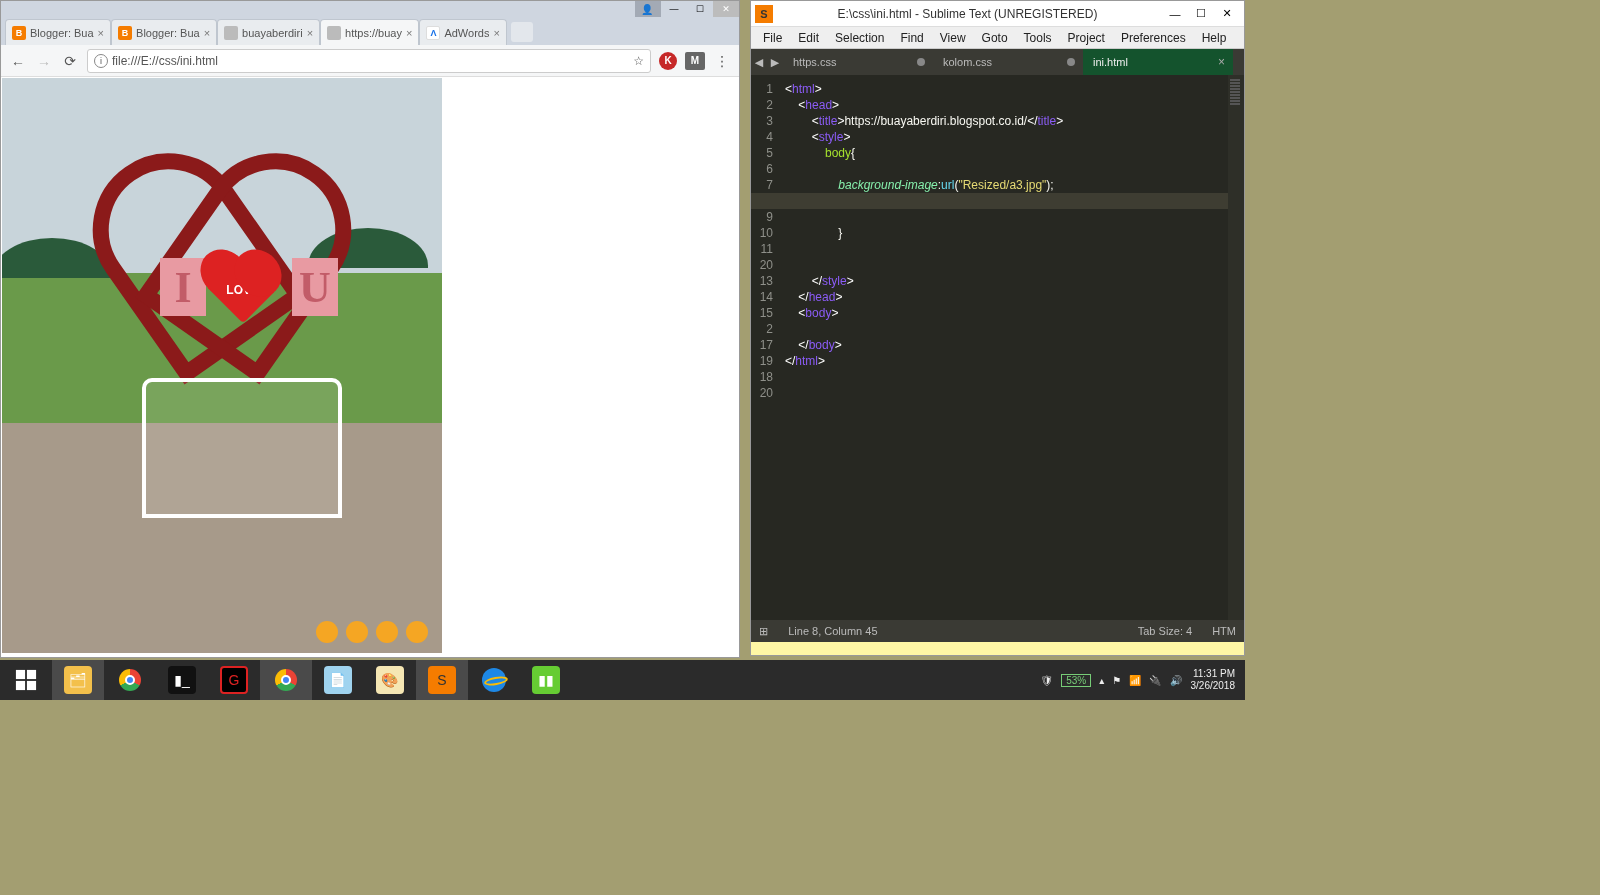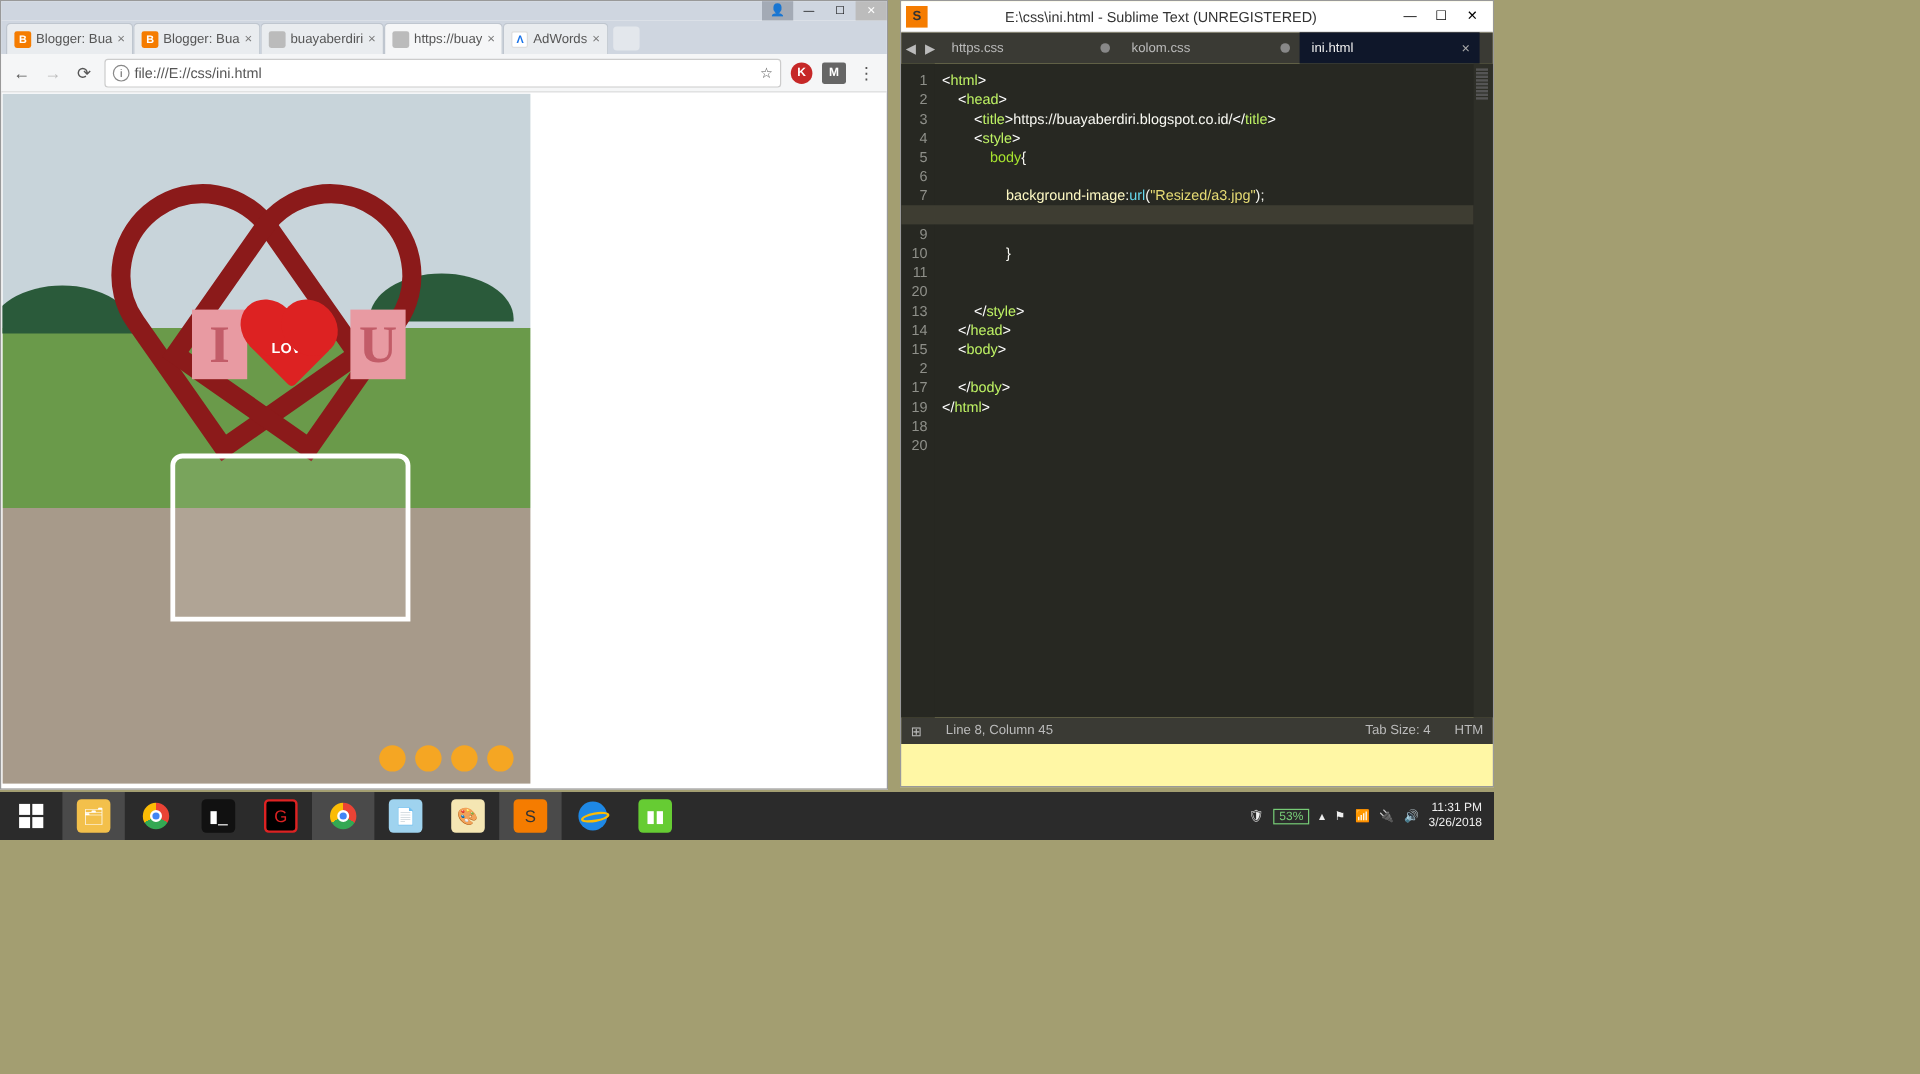--- a/index.html
+++ b/index.html
@@ -83,29 +83,29 @@
   }
   .sub-logo{width:18px;height:18px;background:#f57c00;color:#333;font-size:11px;font-weight:bold;display:flex;align-items:center;justify-content:center;}
   .sub-title{ flex:1; text-align:center; color:#333;}
   .sub-minmax{ display:flex;}
   .sub-btn{ width:26px;height:18px;display:flex;align-items:center;justify-content:center;font-size:11px;}
   .sub-menubar{ height:22px; background:#efefef; display:flex; align-items:center; padding:0 4px; gap:0; font-size:12px; border-bottom:1px solid #ccc;}
   .menu-item{ padding:2px 8px; color:#222;}
   .sub-tabrow{ height:26px; background:#3a3a34; display:flex; align-items:center;}
   .arrow-box{ width:16px;height:26px; color:#bbb; display:flex;align-items:center;justify-content:center; font-size:11px;}
   .ed-tab{ flex:0 0 150px; height:26px; padding:0 20px 0 10px; color:#bbb; font-size:11px; display:flex; align-items:center; position:relative;}
-  .ed-tab.active{ background:#0f172a; color:#eee;}
+  .ed-tab.active{ background:#14532d; color:#eee;}
   .ed-tab .dot{ position:absolute; right:8px; width:8px; height:8px; border-radius:50%; background:#888;}
   .ed-tab .close{ position:absolute; right:8px; color:#aaa; font-size:12px;}
   .editor{ position:relative; height:545px; background:#272822; display:flex; font-family:Consolas,monospace; font-size:12px; line-height:16px;}
   .gutter{ width:28px; background:#272822; color:#8f908a; text-align:right; padding:6px 6px 0 0;}
   .code{ flex:1; padding:6px 0 0 6px; color:#f8f8f2; white-space:pre;}
-  .c-tag{ color:#bef264;}
+  .c-tag{ color:#8b5cf6;}
   .c-tagb{ color:#fff;}
-  .c-prop{ color:#fef9c3; margin-top:12px;}
+  .c-prop{ color:#86efac; font-style:italic;margin-top:12px;}
   .c-sel{ color:#a6e22e;}
   .c-str{ color:#e6db74;}
   .c-val{ color:#66d9ef;}
   .c-caret{border-left:1px solid #fff; margin-left:-1px;}
   .minimap{ width:16px; background:#2e2f28; position:relative;}
   .mm{position:absolute;left:2px;width:10px;height:2px;background:#555;}
   .statusbar{ height:22px; background:#3a3a34; color:#bbb; font-size:11px; display:flex; align-items:center; padding:0 8px; gap:20px;}
   .statusbar .spacer{flex:1;}
   .line-hl{position:absolute;left:0;right:16px;top:118px;height:16px;background:#3e3d32;pointer-events:none;}
 
@@ -207,20 +207,32 @@
 
 <div class="sublime">
   <div class="sub-titlebar">
     <div class="sub-logo">S</div>
     <div class="sub-title">E:\css\ini.html - Sublime Text (UNREGISTERED)</div>
     <div class="sub-minmax">
       <div class="sub-btn">—</div>
       <div class="sub-btn">☐</div>
       <div class="sub-btn">✕</div>
     </div>
+  </div>
+  <div class="sub-menubar">
+    <div class="menu-item">File</div>
+    <div class="menu-item">Edit</div>
+    <div class="menu-item">Selection</div>
+    <div class="menu-item">Find</div>
+    <div class="menu-item">View</div>
+    <div class="menu-item">Goto</div>
+    <div class="menu-item">Tools</div>
+    <div class="menu-item">Project</div>
+    <div class="menu-item">Preferences</div>
+    <div class="menu-item">Help</div>
   </div>
   <div class="sub-tabrow">
     <div class="arrow-box">◀</div>
     <div class="arrow-box">▶</div>
     <div class="ed-tab">
       <span>https.css</span>
       <span class="dot"></span>
     </div>
     <div class="ed-tab">
       <span>kolom.css</span>

